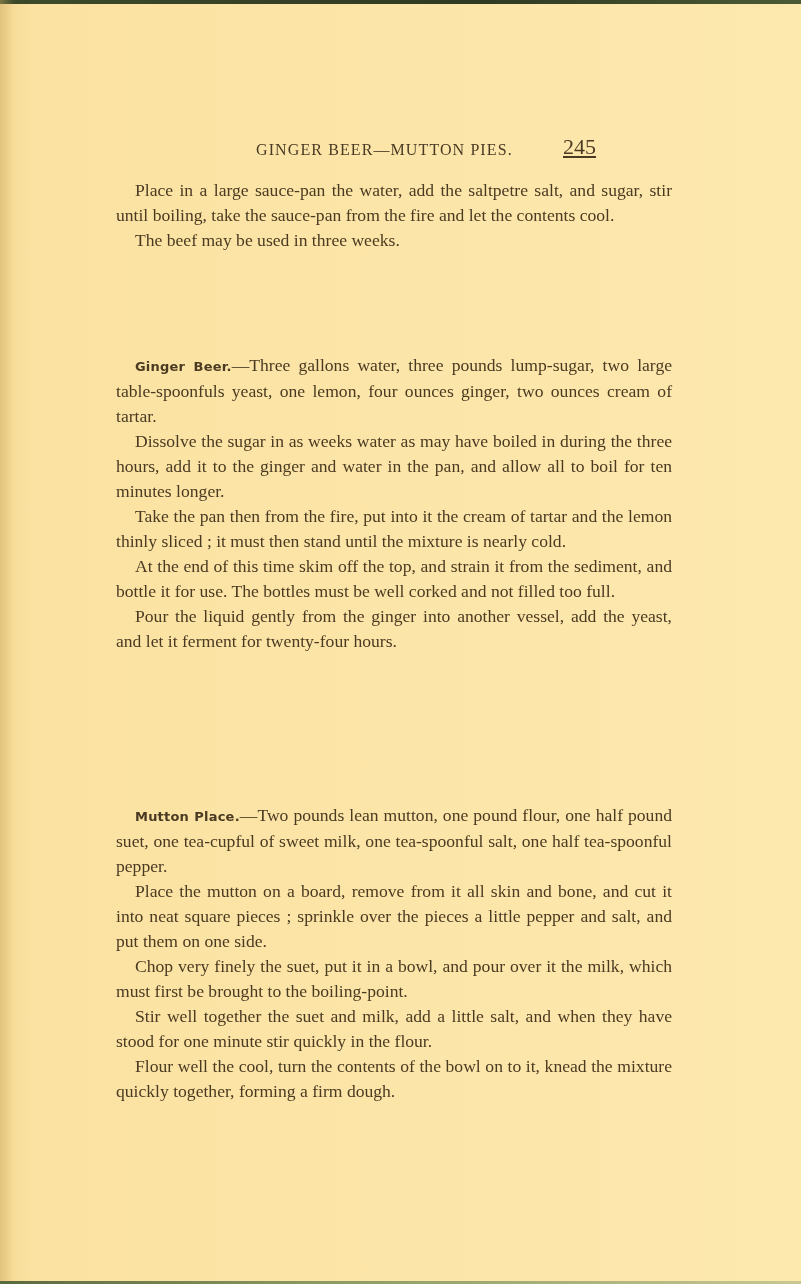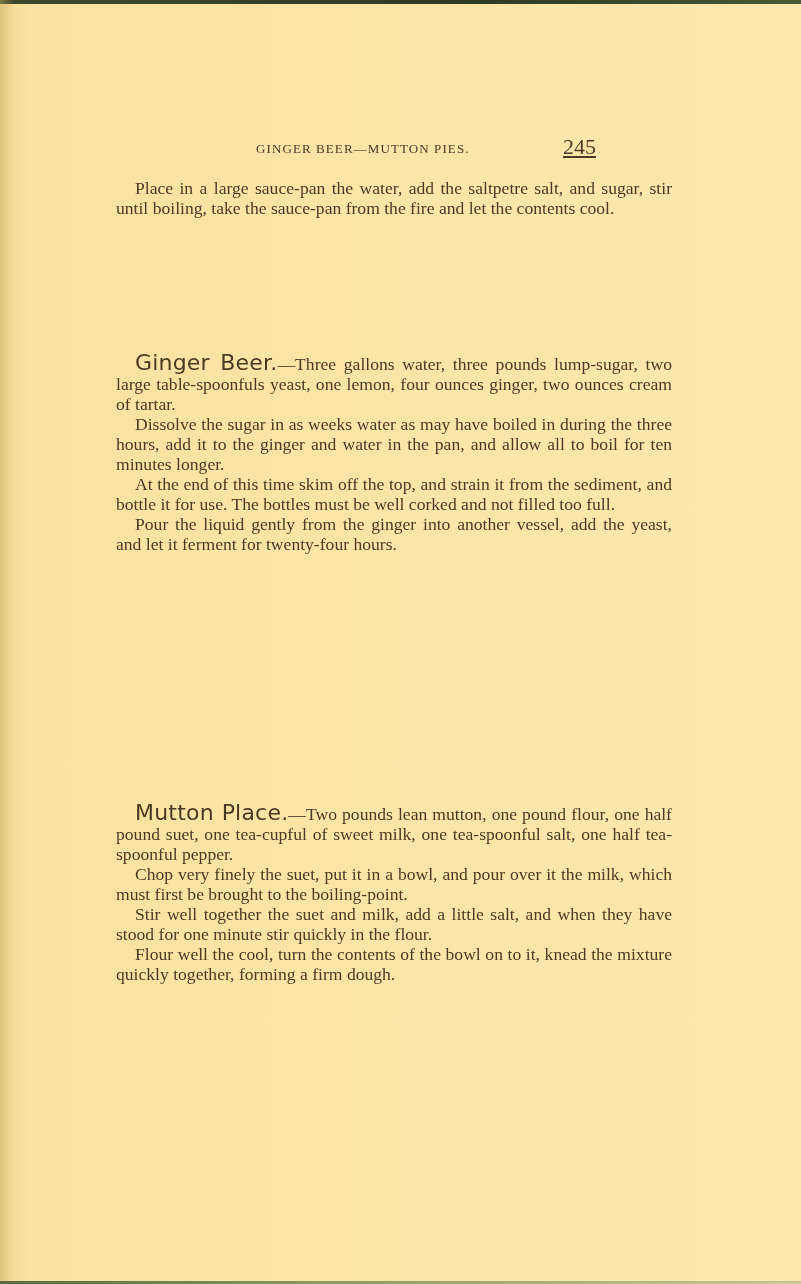--- a/index.html
+++ b/index.html
@@ -20,66 +20,69 @@
     background:linear-gradient(90deg,#5a6a40,#8a9a60 40%,#c8c890); }
   .left-shadow { position:absolute; left:0; top:0; width:14px; height:1284px;
     background:linear-gradient(90deg, rgba(200,170,100,0.45), rgba(200,170,100,0)); }
 
   .running-head {
     position:absolute; top:134px; left:0; width:801px; height:26px;
   }
   .running-title {
     position:absolute; left:256px; top:7px;
     font-family:"Liberation Serif",serif;
-    font-size:13px; letter-spacing:1.1px; color:#4a3a24;
+    font-size:16px; letter-spacing:1.1px; color:#4a3a24;
   }
   .page-number {
     position:absolute; left:563px; top:0px;
     font-family:"Liberation Serif",serif;
     font-size:22px; color:#4a3a24;text-decoration:underline;
   }
 
   .text-block {
     position:absolute; left:116px; width:556px;
     font-family:"Liberation Serif",serif;
-    font-size:17.6px; line-height:20px; color:#4a3a22;
+    font-size:17.6px; line-height:25px; color:#4a3a22;
     text-align:justify;
   }
   .text-block p { margin:0; text-indent:19px; text-align:justify; }
   .text-block p.last-line-left { text-align-last:left; }
-  .heading-run { font-family:"DejaVu Sans","Liberation Sans",sans-serif; font-weight:normal; font-size:22px; letter-spacing:0.2px; }
+  .heading-run { font-family:"DejaVu Sans","Liberation Sans",sans-serif; font-weight:bold; font-size:13px; letter-spacing:0.2px; }
 
   #block1 { top:178px; }
   #block2 { top:353px; }
   #block3 { top:803px; }
 </style>
 </head>
 <body>
 
 <div class="page">
   <div class="edge-top"></div>
   <div class="left-shadow"></div>
 
   <div class="running-head">
     <span class="running-title">GINGER BEER—MUTTON PIES.</span>
     <span class="page-number">245</span>
   </div>
 
   <div class="text-block" id="block1">
     <p class="last-line-left">Place in a large sauce-pan the water, add the saltpetre salt, and sugar, stir until boiling, take the sauce-pan from the fire and let the contents cool.</p>
+    <p class="last-line-left">The beef may be used in three weeks.</p>
   </div>
 
   <div class="text-block" id="block2">
     <p class="last-line-left"><span class="heading-run">Ginger Beer.</span><span>—Three gallons water, three pounds lump-sugar, two large table-spoonfuls yeast, one lemon, four ounces ginger, two ounces cream of tartar.</span></p>
     <p class="last-line-left">Dissolve the sugar in as weeks water as may have boiled in during the three hours, add it to the ginger and water in the pan, and allow all to boil for ten minutes longer.</p>
+    <p class="last-line-left">Take the pan then from the fire, put into it the cream of tartar and the lemon thinly sliced ; it must then stand until the mixture is nearly cold.</p>
     <p class="last-line-left">At the end of this time skim off the top, and strain it from the sediment, and bottle it for use. The bottles must be well corked and not filled too full.</p>
     <p class="last-line-left">Pour the liquid gently from the ginger into another vessel, add the yeast, and let it ferment for twenty-four hours.</p>
   </div>
 
   <div class="text-block" id="block3">
     <p class="last-line-left"><span class="heading-run">Mutton Place.</span><span>—Two pounds lean mutton, one pound flour, one half pound suet, one tea-cupful of sweet milk, one tea-spoonful salt, one half tea-spoonful pepper.</span></p>
+    <p class="last-line-left">Place the mutton on a board, remove from it all skin and bone, and cut it into neat square pieces ; sprinkle over the pieces a little pepper and salt, and put them on one side.</p>
     <p class="last-line-left">Chop very finely the suet, put it in a bowl, and pour over it the milk, which must first be brought to the boiling-point.</p>
     <p class="last-line-left">Stir well together the suet and milk, add a little salt, and when they have stood for one minute stir quickly in the flour.</p>
     <p class="last-line-left">Flour well the cool, turn the contents of the bowl on to it, knead the mixture quickly together, forming a firm dough.</p>
   </div>
 
   <div class="edge-bottom"></div>
 </div>
 
 </body></html>

